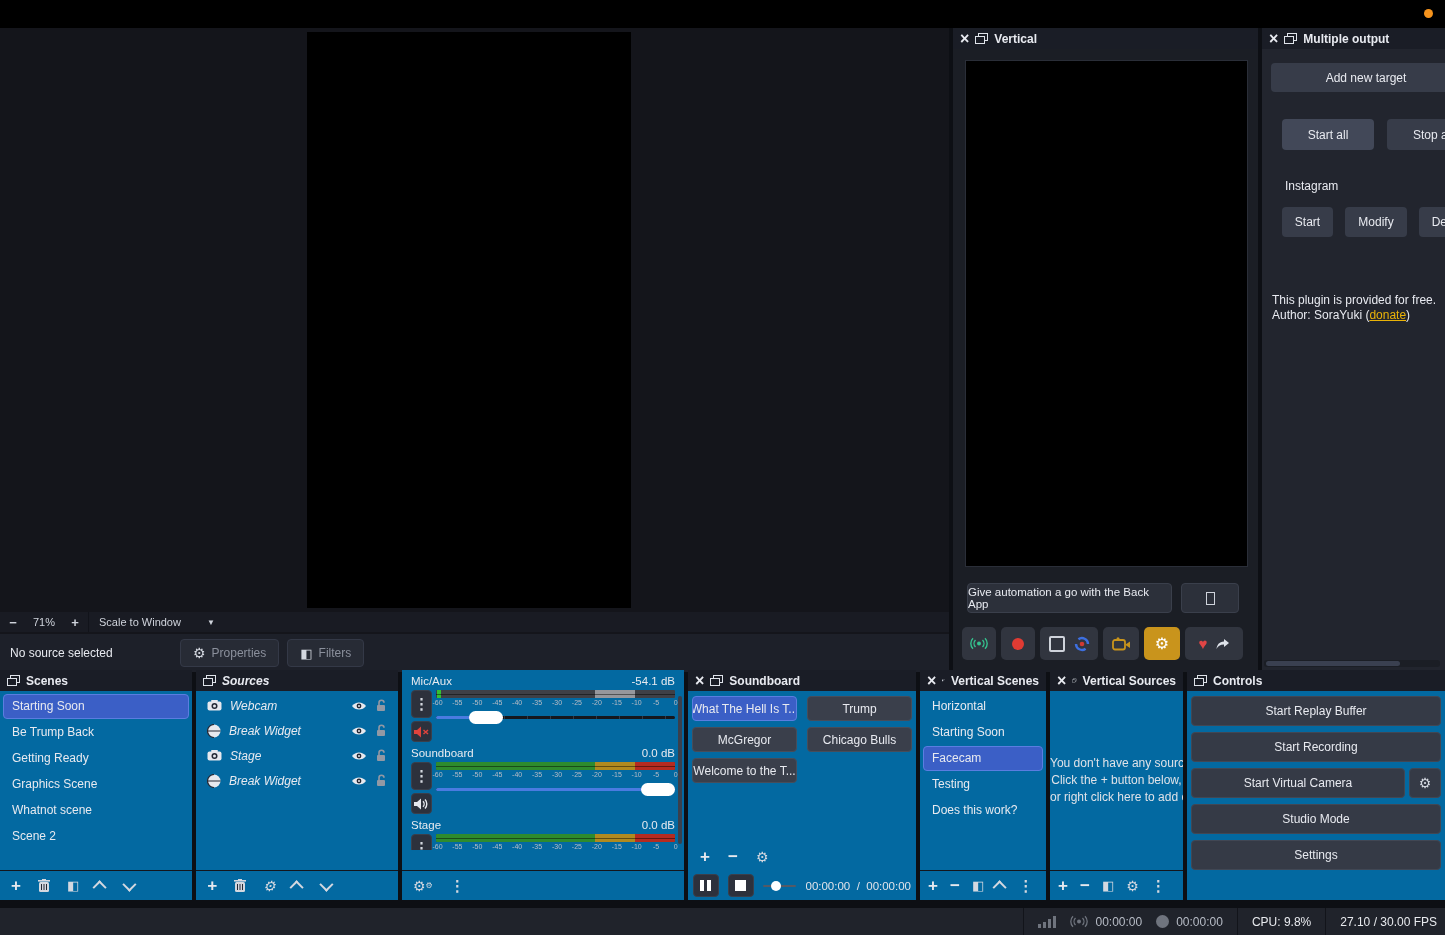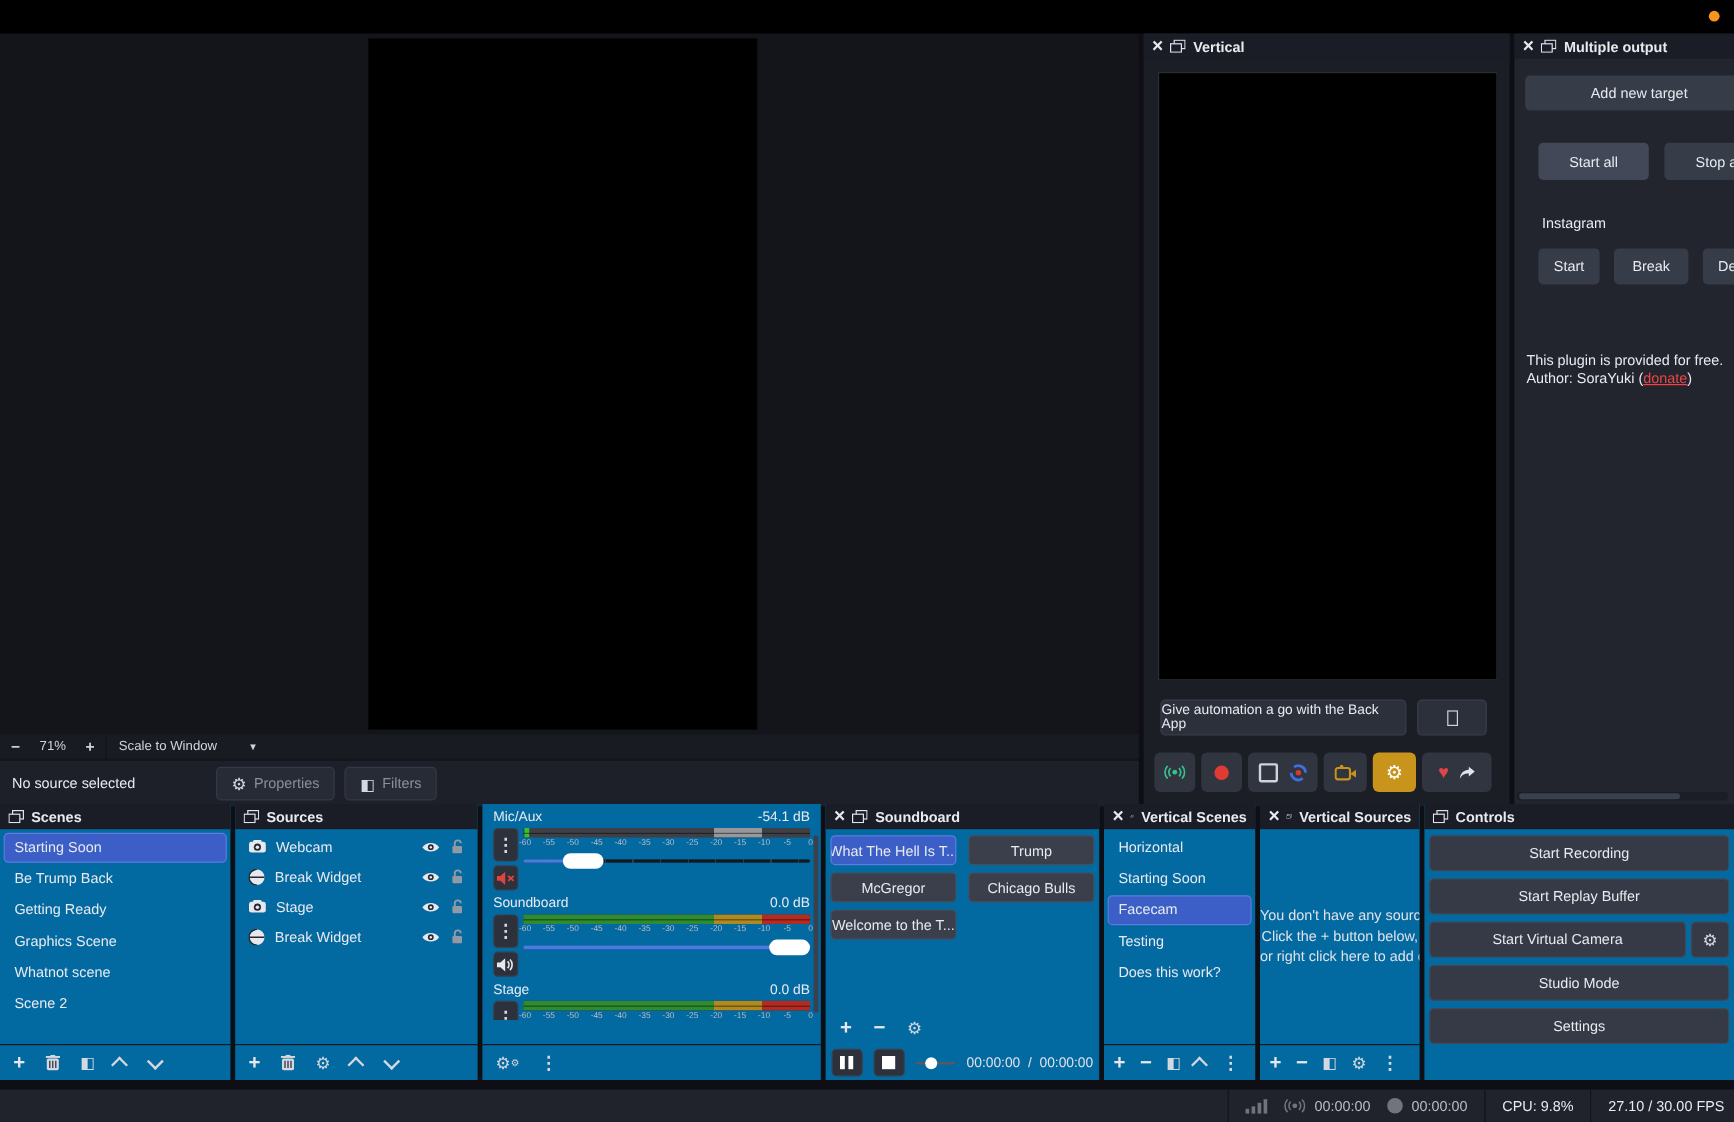--- a/index.html
+++ b/index.html
@@ -49,21 +49,21 @@
   .vbtn{height:33px;background:#31353f;border-radius:5px;display:flex;align-items:center;justify-content:center;gap:9px;}
   .w34{width:34px;} .w58{width:58px;} .w36{width:36px;}
   .vbtn.gold{background:#c9941c;}
   .sq-outline{width:12px;height:12px;border:2px solid #cfd3db;border-radius:2px;}
   .reddot{width:12px;height:12px;border-radius:50%;background:#e03b33;}
   .heart{color:#e04545;font-size:15px;}
   
   .mdock{position:absolute;left:1262px;top:28px;width:183px;height:644px;background:#22252e;overflow:hidden;}
   .mbtn{position:absolute;background:#373c49;border-radius:4px;display:flex;align-items:center;justify-content:center;}
   .mnote{position:absolute;left:10px;top:265px;font-size:12px;line-height:15px;white-space:nowrap;}
-  .donate{color:#ef4444;text-decoration:underline;}
+  .donate{color:#eab308;text-decoration:underline;}
   .hscroll{position:absolute;left:2px;bottom:5px;width:176px;height:7px;background:#1b1e25;border-radius:3px;}
   .hscroll .thumb{position:absolute;left:2px;top:1px;width:134px;height:5px;background:#3a4050;border-radius:3px;}
   
   .bdock{position:absolute;top:670px;height:230px;background:#0369a1;}
   .list{padding:2px 3px;}
   .litem{height:23px;line-height:23px;padding:0 8px;margin:1px 0;border:1px solid transparent;border-radius:4px;
          white-space:nowrap;overflow:hidden;}
   .litem.sel{background:#3b5fc6;border-color:#5b7de0;}
   .srcitem{height:25px;display:flex;align-items:center;gap:8px;padding:0 8px;}
   .srcitem .lbl{flex:1;}
@@ -225,21 +225,21 @@
       <span>Start all</span>
     </div>
     <div class="mbtn" style="left:125px;top:91px;width:92px;height:31px;">
       <span>Stop all</span>
     </div>
     <div style="position:absolute;left:23px;top:151px;">Instagram</div>
     <div class="mbtn" style="left:20px;top:179px;width:51px;height:30px;">
       <span>Start</span>
     </div>
     <div class="mbtn" style="left:83px;top:179px;width:62px;height:30px;">
-      <span>Break</span>
+      <span>Modify</span>
     </div>
     <div class="mbtn" style="left:157px;top:179px;width:60px;height:30px;">
       <span>Delete</span>
     </div>
     <div class="mnote">
       <div>This plugin is provided for free.</div>
       <div><span>Author: SoraYuki (</span><span class="donate">donate</span><span>)</span></div>
     </div>
     <div class="hscroll">
         <div class="thumb"></div>
@@ -275,21 +275,21 @@
       <span class="ibtn halfsq">◧</span>
       <span class="ibtn">
           <span class="chev up"></span>
         </span>
       <span class="ibtn">
           <span class="chev down"></span>
         </span>
     </div>
   </div>
 
-  <div class="bdock" style="left:196px;width:202px;">
+  <div class="bdock" style="left:196px;width:202px;font-style:italic;">
     <div class="titlebar">
       <svg width="13" height="11" viewBox="0 0 13 11">
           <rect x="3.5" y="0.5" width="9" height="7" fill="none" stroke="#dfe3ea"></rect>
           <rect x="0.5" y="3.5" width="9" height="7" fill="#1a1d26" stroke="#dfe3ea"></rect>
         </svg>
       <span>Sources</span>
     </div>
     <div class="list">
       <div class="srcitem">
         <svg width="15" height="11" viewBox="0 0 15 11">
@@ -613,22 +613,22 @@
 
   <div class="bdock" style="left:1187px;width:258px;">
     <div class="titlebar">
       <svg width="13" height="11" viewBox="0 0 13 11">
           <rect x="3.5" y="0.5" width="9" height="7" fill="none" stroke="#dfe3ea"></rect>
           <rect x="0.5" y="3.5" width="9" height="7" fill="#1a1d26" stroke="#dfe3ea"></rect>
         </svg>
       <span>Controls</span>
     </div>
     <div class="ctrl-list">
+      <div class="ctrl-btn">Start Replay Buffer</div>
       <div class="ctrl-btn">Start Recording</div>
-      <div class="ctrl-btn">Start Replay Buffer</div>
       <div class="ctrl-row">
         <div class="ctrl-btn">Start Virtual Camera</div>
         <div class="ctrl-btn ctrl-gear">
             <span class="gear">⚙</span>
           </div>
       </div>
       <div class="ctrl-btn">Studio Mode</div>
       <div class="ctrl-btn">Settings</div>
     </div>
   </div>

